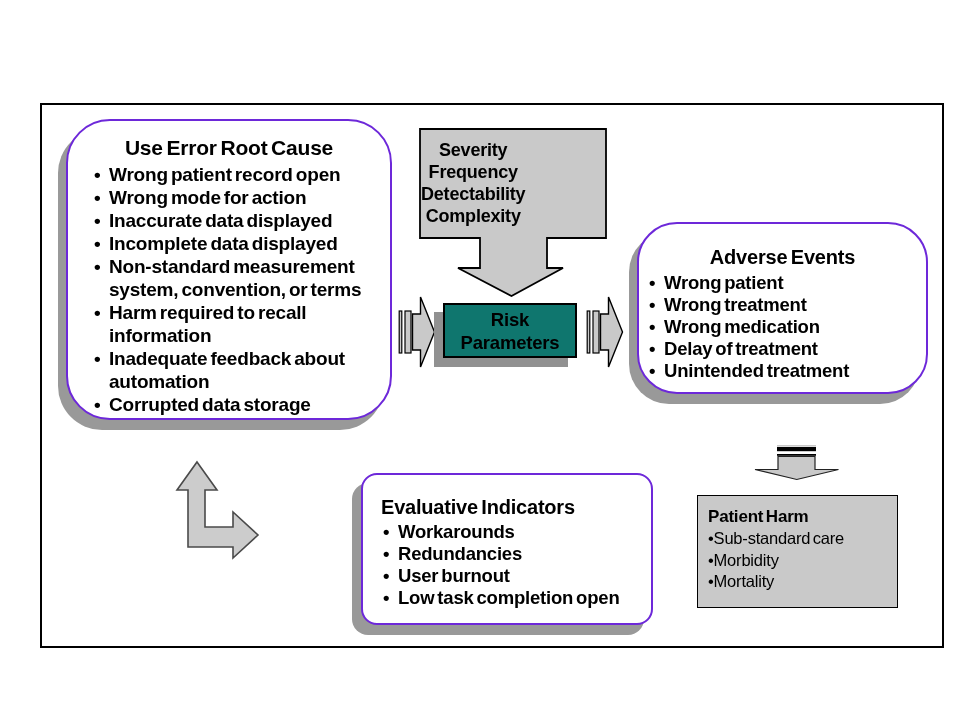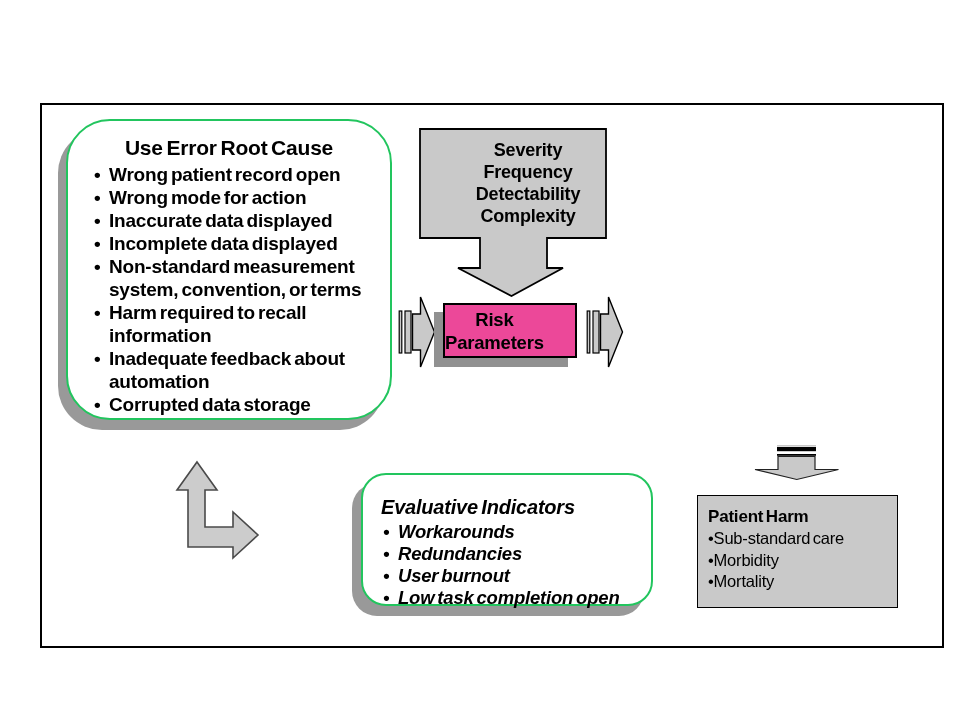--- a/index.html
+++ b/index.html
@@ -10,46 +10,46 @@
   }
   .canvas * { box-sizing:border-box; }
   ul { margin:0; padding:0; list-style:none; }
   svg { position:absolute; display:block; }
 
   .frame {
     position:absolute; left:40px; top:103px; width:904px; height:545px;
     border:2px solid #000; background:#fff;
   }
 
-  .rounded-box { position:absolute; background:#fff; border:2px solid #22c55e; }
+  .rounded-box { position:absolute; background:#fff; border:2px solid #6d28d9; }
   #use-error   { left:66px;  top:119px; width:326px; height:301px; border-radius:44px; box-shadow:-8px 10px 0 #999; }
   #adverse     { left:637px; top:222px; width:291px; height:172px; border-radius:40px; box-shadow:-8px 10px 0 #999; }
-  #evaluative  { left:361px; top:473px; width:292px; height:133px; border-radius:25px; box-shadow:-9px 10px 0 #999;font-style:italic; }
+  #evaluative  { left:361px; top:473px; width:292px; height:152px; border-radius:16px; box-shadow:-9px 10px 0 #999; }
 
   .title-center { text-align:center; font-weight:bold; }
   #use-error .box-title  { font-size:21px; line-height:24px; padding-top:15px; }
   #use-error ul  { margin:3px 8px 0 24px; font-size:19px;   font-weight:bold; line-height:23px; }
   #adverse .box-title    { font-size:20px; line-height:25px; padding-top:21px; }
   #adverse ul    { margin:2px 6px 0 8px;  font-size:18.5px; font-weight:bold; line-height:22px; }
   #evaluative .box-title { font-size:20px; line-height:24px; padding:20px 0 0 18px; text-align:left; font-weight:bold; }
   #evaluative ul { margin:2px 6px 0 18px; font-size:18.5px; font-weight:bold; line-height:22px; }
 
   li.hang { position:relative; padding-left:17px; white-space:pre-line; }
   li.hang::before { content:"•"; position:absolute; left:2px; }
 
   #severity-text {
     position:absolute; left:421px; top:131px; width:214px; height:104px;
-    display:flex; align-items:center; justify-content:center;
+    display:flex; align-items:center; 
   }
   #severity-text ul { font-size:18px; font-weight:bold; line-height:22px; text-align:center; }
 
   #risk {
     position:absolute; left:443px; top:303px; width:134px; height:55px;
-    background:#ec4899; border:2px solid #000; box-shadow:-9px 9px 0 #919191;
-    display:flex; align-items:center; 
+    background:#0f766e; border:2px solid #000; box-shadow:-9px 9px 0 #919191;
+    display:flex; align-items:center; justify-content:center;
   }
   #risk ul { font-size:18.5px; font-weight:bold; line-height:23px; text-align:center; }
 
   #patient-harm {
     position:absolute; left:697px; top:495px; width:201px; height:113px;
     background:#C9C9C9; border:1.5px solid #000; padding:9px 18px 0 10px;
   }
   #patient-harm .box-title { font-size:17px; font-weight:bold; line-height:23px; }
   #patient-harm ul { font-size:16.5px; font-weight:400; line-height:21.5px; }
   #patient-harm li::before { content:"•"; }
@@ -102,20 +102,30 @@
         <li>Parameters</li>
       </ul>
   </div>
 
   <svg style="left:586px; top:294px;" width="38" height="76" viewBox="0 0 38 76">
     <rect x="1.2" y="17" width="2.6" height="42" fill="#C9C9C9" stroke="#000" stroke-width="1.2"></rect>
     <rect x="7" y="17" width="6" height="42" fill="#C9C9C9" stroke="#000" stroke-width="1.2"></rect>
     <path d="M14.5,20 H22.5 V3 L36.5,38 L22.5,73 V56 H14.5 Z" fill="#C9C9C9" stroke="#000" stroke-width="1.4"></path>
   </svg>
 
+  <div class="rounded-box" id="adverse">
+    <div class="box-title title-center">Adverse Events</div>
+    <ul>
+        <li class="hang">Wrong patient</li>
+        <li class="hang">Wrong treatment</li>
+        <li class="hang">Wrong medication</li>
+        <li class="hang">Delay of treatment</li>
+        <li class="hang">Unintended treatment</li>
+      </ul>
+  </div>
 
   <svg style="left:175px; top:460px;" width="86" height="100" viewBox="0 0 86 100">
     <path d="M22,2 L42,30 H30 V67 H58 V52 L83,75 L58,98 V87 H13 V30 H2 Z" fill="#CCCCCC" stroke="#4a4a4a" stroke-width="1.6"></path>
   </svg>
 
   <div class="rounded-box" id="evaluative">
     <div class="box-title">Evaluative Indicators</div>
     <ul>
         <li class="hang">Workarounds</li>
         <li class="hang">Redundancies</li>

